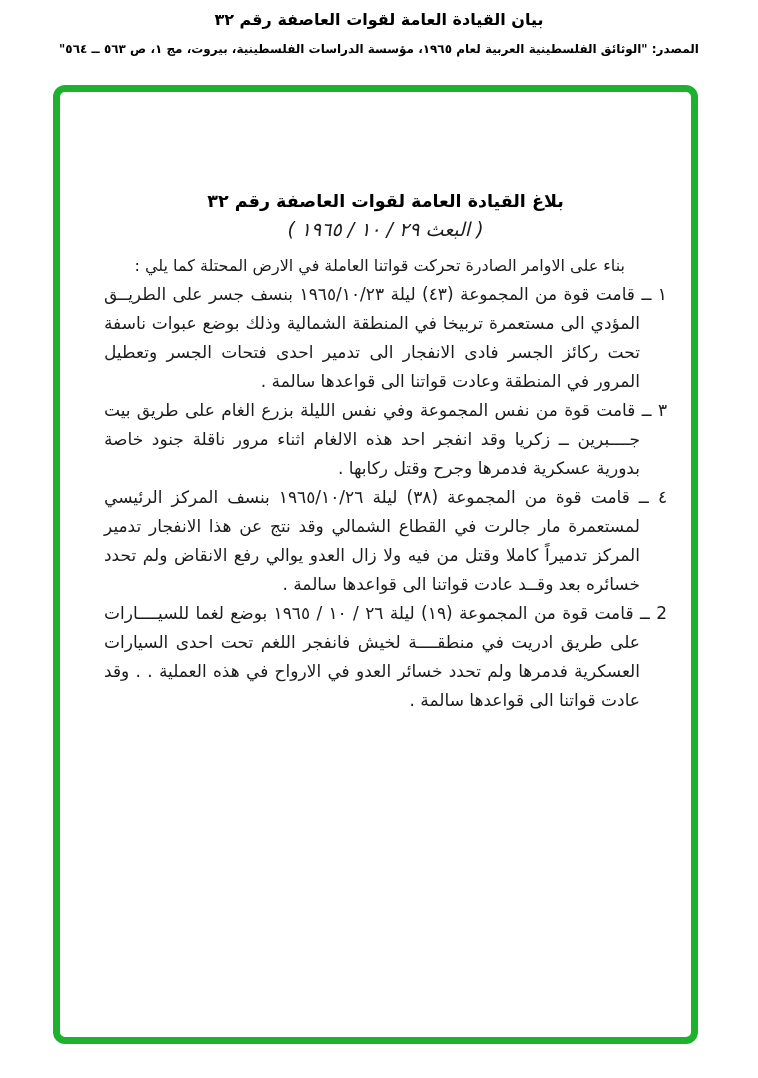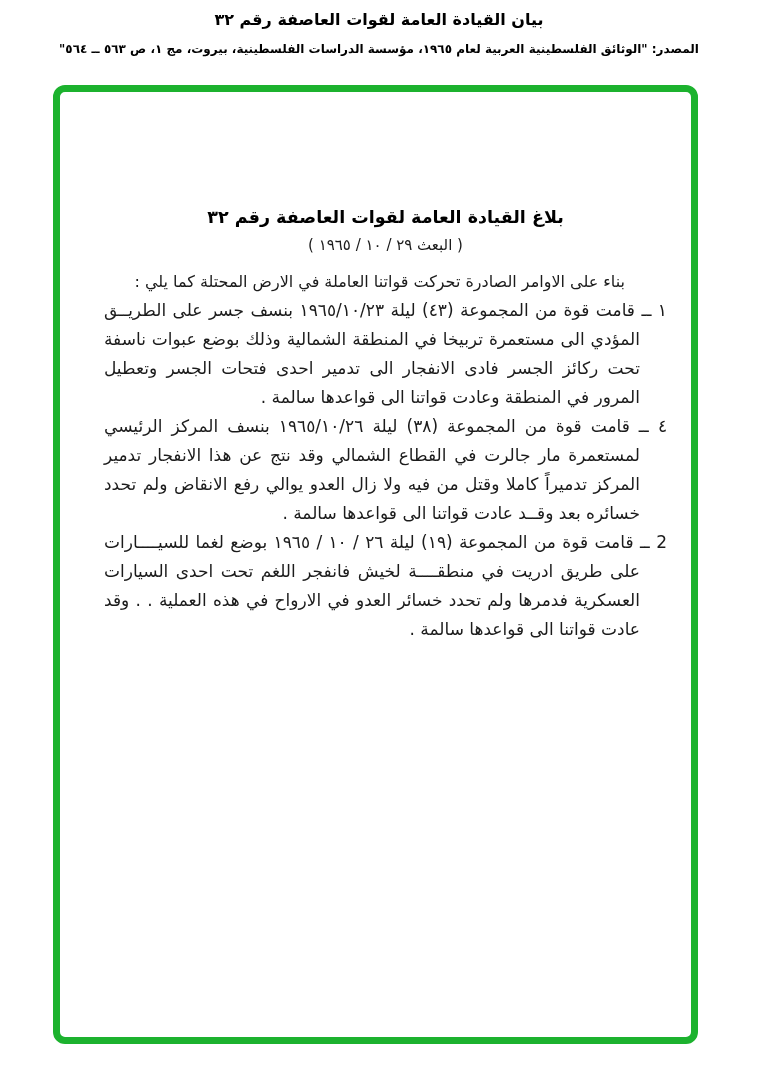--- a/index.html
+++ b/index.html
@@ -45,34 +45,34 @@
     height: 959px;
     border: 7px solid var(--accent);
     border-radius: 12px;
     background: #ffffff;
   }
   .doc-content {
     position: absolute;
     top: 0; right: 0; bottom: 0; left: 0;
     padding: 96px 24px 0 44px;
     direction: rtl;
-    margin-top: 16px;
   }
   .doc-title {
     text-align: center;
     font-size: 17.5px;
     font-weight: bold;
     line-height: 26px;
     color: #000;
   }
   .doc-dateline {
     text-align: center;
-    font-size: 15px;
+    font-size: 19px;
     line-height: 30px;
     letter-spacing: 1px;
+    font-style: italic;
   }
   .doc-intro {
     margin-top: 7px;
     padding-right: 42px;
     font-size: 16px;
     line-height: 29px;
   }
   .items { }
   .item {
     padding-right: 27px;
@@ -102,20 +102,24 @@
       <div class="doc-intro">بناء على الاوامر الصادرة تحركت قواتنا العاملة في الارض المحتلة كما يلي :</div>
 
       <div class="items">
 
         <div class="item">
           <span class="item-label">١ ــ</span>
           <span class="item-text">قامت قوة من المجموعة (٤٣) ليلة ١٩٦٥/١٠/٢٣ بنسف جسر على الطريــق المؤدي الى مستعمرة تربيخا في المنطقة الشمالية وذلك بوضع عبوات ناسفة تحت ركائز الجسر فادى الانفجار الى تدمير احدى فتحات الجسر وتعطيل المرور في المنطقة وعادت قواتنا الى قواعدها سالمة .</span>
         </div>
 
 
+        <div class="item">
+          <span class="item-label">٣ ــ</span>
+          <span class="item-text">قامت قوة من نفس المجموعة وفي نفس الليلة بزرع الغام على طريق بيت جــــبرين ــ زكريا وقد انفجر احد هذه الالغام اثناء مرور ناقلة جنود خاصة بدورية عسكرية فدمرها وجرح وقتل ركابها .</span>
+        </div>
 
         <div class="item">
           <span class="item-label">٤ ــ</span>
           <span class="item-text">قامت قوة من المجموعة (٣٨) ليلة ١٩٦٥/١٠/٢٦ بنسف المركز الرئيسي لمستعمرة مار جالرت في القطاع الشمالي وقد نتج عن هذا الانفجار تدمير المركز تدميراً كاملا وقتل من فيه ولا زال العدو يوالي رفع الانقاض ولم تحدد خسائره بعد وقــد عادت قواتنا الى قواعدها سالمة .</span>
         </div>
 
         <div class="item">
           <span class="item-label">2 ــ</span>
           <span class="item-text">قامت قوة من المجموعة (١٩) ليلة ٢٦ / ١٠ / ١٩٦٥ بوضع لغما للسيــــارات على طريق ادريت في منطقــــة لخيش فانفجر اللغم تحت احدى السيارات العسكرية فدمرها ولم تحدد خسائر العدو في الارواح في هذه العملية . . وقد عادت قواتنا الى قواعدها سالمة .</span>
         </div>

